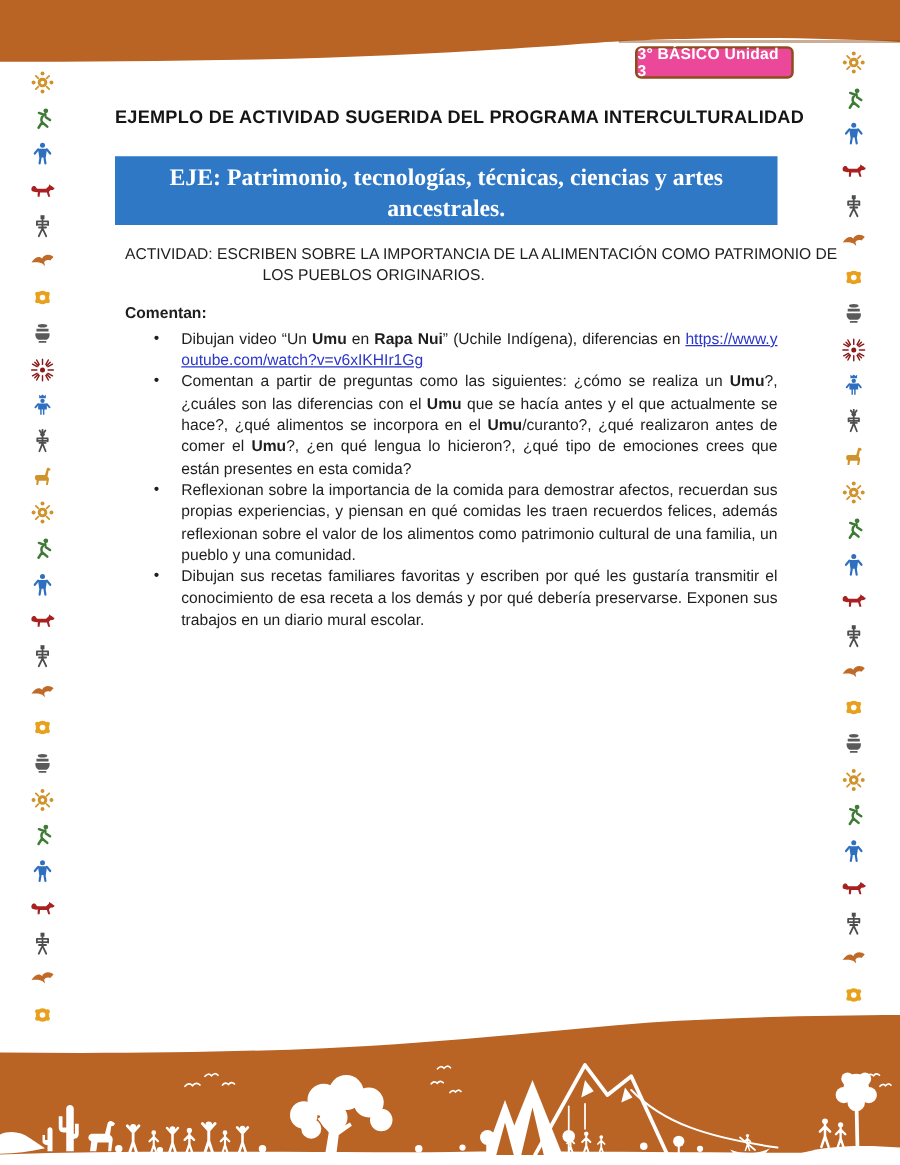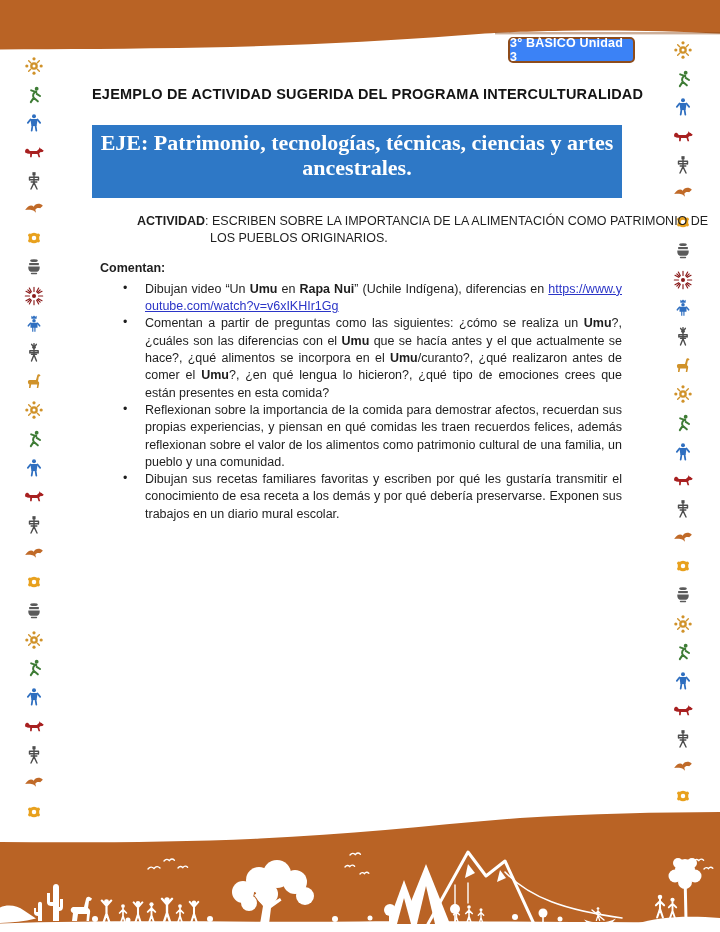--- a/index.html
+++ b/index.html
@@ -1,36 +1,36 @@
 <!DOCTYPE html>
 <html><head>
 <meta charset="utf-8">
 <style>
   html,body{margin:0;padding:0;background:#e8e8e8;}
   .page{position:relative;width:720px;height:932px;background:#ffffff;overflow:hidden;
         font-family:"Liberation Sans",sans-serif;color:#1E1E1E;margin:0 auto;}
   .band-svg{position:absolute;top:0;left:0;display:block;}
   .unit-tab{position:absolute;left:508px;top:37px;width:127px;height:26px;box-sizing:border-box;
-        background:#3b82f6;border:2px solid #8E4C1B;border-radius:5px;color:#fff;
+        background:#ec4899;border:2px solid #8E4C1B;border-radius:5px;color:#fff;
         font-size:12.5px;font-weight:bold;display:flex;align-items:center;justify-content:center;
         letter-spacing:.2px;}
   .icon-col{position:absolute;display:flex;flex-direction:column;gap:8.7px;align-items:center;width:22px;}
   .icon-col.left{left:23px;top:56px;}
   .icon-col.right{left:672px;top:40px;}
   .picto{width:21px;height:20px;display:flex;align-items:center;justify-content:center;}
   .picto svg{display:block;}
   .content{position:absolute;left:92px;top:84px;width:530px;}
   .doc-title{font-size:14.5px;font-weight:bold;text-align:center;white-space:nowrap;
         letter-spacing:.2px;color:#141414;line-height:20px;}
   .eje-banner{margin-top:21px;background:#2E78C6;color:#ffffff;text-align:center;
-        font-family:"Liberation Serif",serif;font-weight:bold;font-size:22px;line-height:25px;
-        padding:5px 8px 18px;}
+        font-family:"Liberation Serif",serif;font-weight:bold;font-size:19px;line-height:25px;
+        padding:5px 8px 0;}
   .activity{margin-top:15px;padding-left:8px;font-size:12.5px;line-height:17.3px;}
   .act-line1{white-space:nowrap;}
-  .act-label{font-weight:bold;margin-left:37px;}
+  .act-label{font-weight:normal;}
   .act-line2{margin-left:110px;}
   .examples-heading{margin-top:12px;padding-left:8px;font-weight:bold;font-size:12.5px;line-height:17.3px;}
   ul.examples{list-style:none;margin:4px 0 0 0;padding:0;font-size:12.5px;line-height:17.3px;}
   ul.examples li{position:relative;padding-left:53px;text-align:justify;}
   .bullet{position:absolute;left:31px;top:-1px;}
   .btext b{font-weight:bold;}
   a.doclink{color:#2B35C7;text-decoration:underline;word-break:break-all;}
   .footer-svg{position:absolute;left:0;bottom:0;display:block;}
 </style>
 </head>

